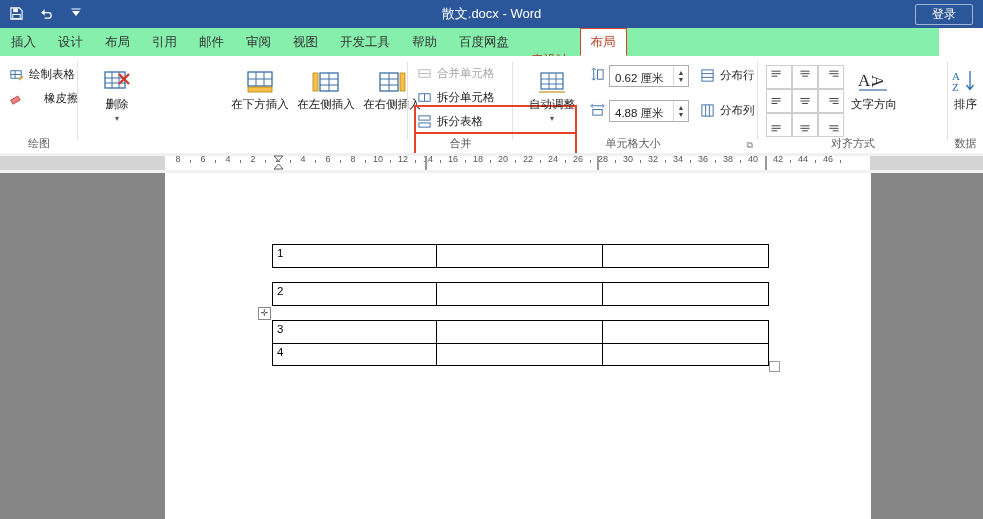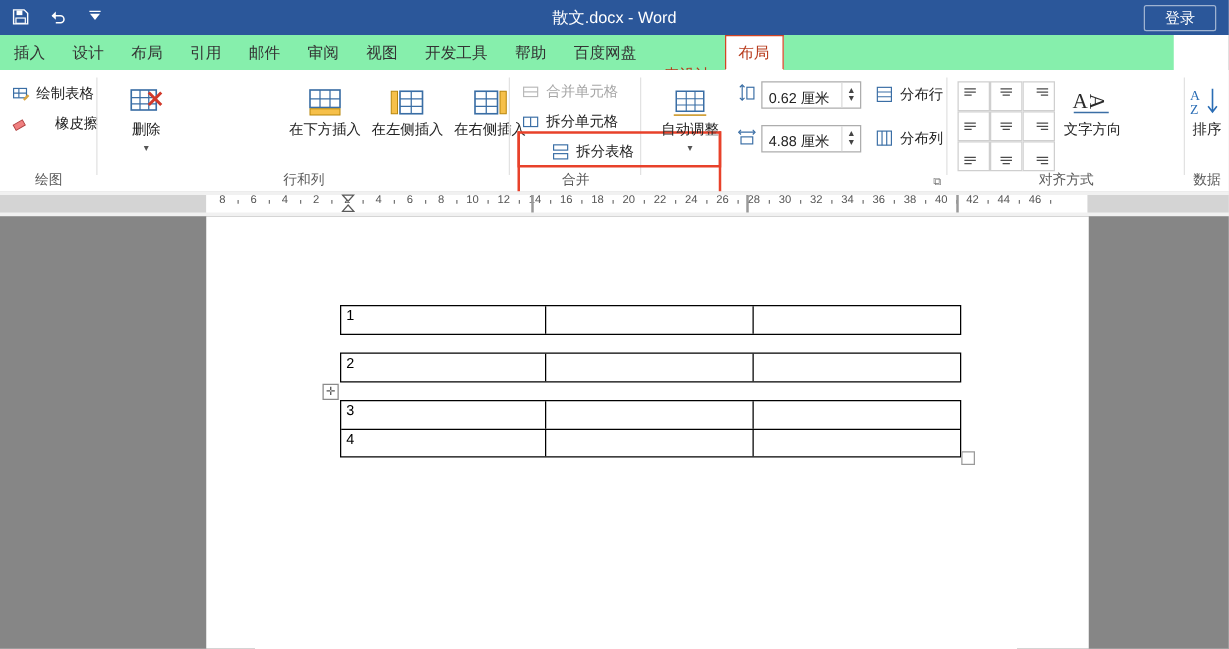--- a/index.html
+++ b/index.html
@@ -232,21 +232,20 @@
         <span class="gl">
           <svg width="32" height="30" viewBox="0 0 32 30">
               <rect x="4" y="5" width="18" height="18" fill="none" stroke="#3a6ea5" stroke-width="1.3"></rect>
               <path d="M4 11h18M4 17h18M13 5v18" stroke="#3a6ea5" stroke-width="1"></path>
               <rect x="24" y="5" width="5" height="18" fill="#f6c04a" stroke="#b8860b" stroke-width=".8"></rect>
             </svg>
         </span>
         <span>在右侧插入</span>
       </div>
 
-      <div class="grouplabel" style="left:40px;width:250px;">行和列</div>
       <div class="sep" style="left:329px;"></div>
     </div>
 
     <div class="group" style="left:408px;width:105px;">
       <div class="smallrow dim" style="left:8px;top:7px;">
         <span class="ic">
           <svg width="15" height="15" viewBox="0 0 16 16">
               <rect x="2" y="4" width="12" height="8" fill="none" stroke="#b9b9b9" stroke-width="1"></rect>
               <path d="M2 8h12" stroke="#b9b9b9" stroke-width="1"></path>
             </svg>
@@ -255,21 +254,21 @@
       </div>
       <div class="smallrow" style="left:8px;top:31px;">
         <span class="ic">
           <svg width="15" height="15" viewBox="0 0 16 16">
               <rect x="2" y="4" width="12" height="8" fill="none" stroke="#3a6ea5" stroke-width="1"></rect>
               <path d="M8 4v8" stroke="#3a6ea5" stroke-width="1"></path>
             </svg>
         </span>
         <span>拆分单元格</span>
       </div>
-      <div class="smallrow" style="left:8px;top:55px;padding-left:24px;">
+      <div class="smallrow" style="left:8px;top:55px;">
         <span class="ic">
           <svg width="15" height="15" viewBox="0 0 16 16">
               <rect x="2" y="2" width="12" height="4.5" fill="none" stroke="#3a6ea5" stroke-width="1"></rect>
               <rect x="2" y="9.5" width="12" height="4.5" fill="none" stroke="#3a6ea5" stroke-width="1"></rect>
             </svg>
         </span>
         <span>拆分表格</span>
       </div>
       <div class="grouplabel">合并</div>
       <div class="sep" style="left:104px;"></div>
@@ -331,20 +330,21 @@
       <div class="smallrow" style="left:186px;top:44px;">
         <span class="ic">
           <svg width="15" height="15" viewBox="0 0 16 16">
               <rect x="2" y="2" width="12" height="12" fill="none" stroke="#3a6ea5" stroke-width="1"></rect>
               <path d="M6 2v12M10 2v12" stroke="#3a6ea5" stroke-width="1"></path>
             </svg>
         </span>
         <span>分布列</span>
       </div>
 
+      <div class="grouplabel" style="left:20px;width:200px;">单元格大小</div>
       <span style="position:absolute;right:5px;bottom:2px;font-size:9px;color:#777;">⧉</span>
       <div class="sep" style="left:244px;"></div>
     </div>
 
     <div class="group" style="left:758px;width:190px;">
       <div id="align-grid">
           <div style="position: absolute; left: 8px; top: 9px; width: 24px; height: 22px; border: 1px solid rgb(207, 207, 207); background: rgb(255, 255, 255); display: flex; align-items: center; justify-content: center;">
             <svg width="20" height="20" viewBox="0 0 24 22">
               <path d="M3 4h11" stroke="#4a4a4a" stroke-width="1.2"></path>
               <path d="M3 7h11" stroke="#4a4a4a" stroke-width="1.2"></path>

